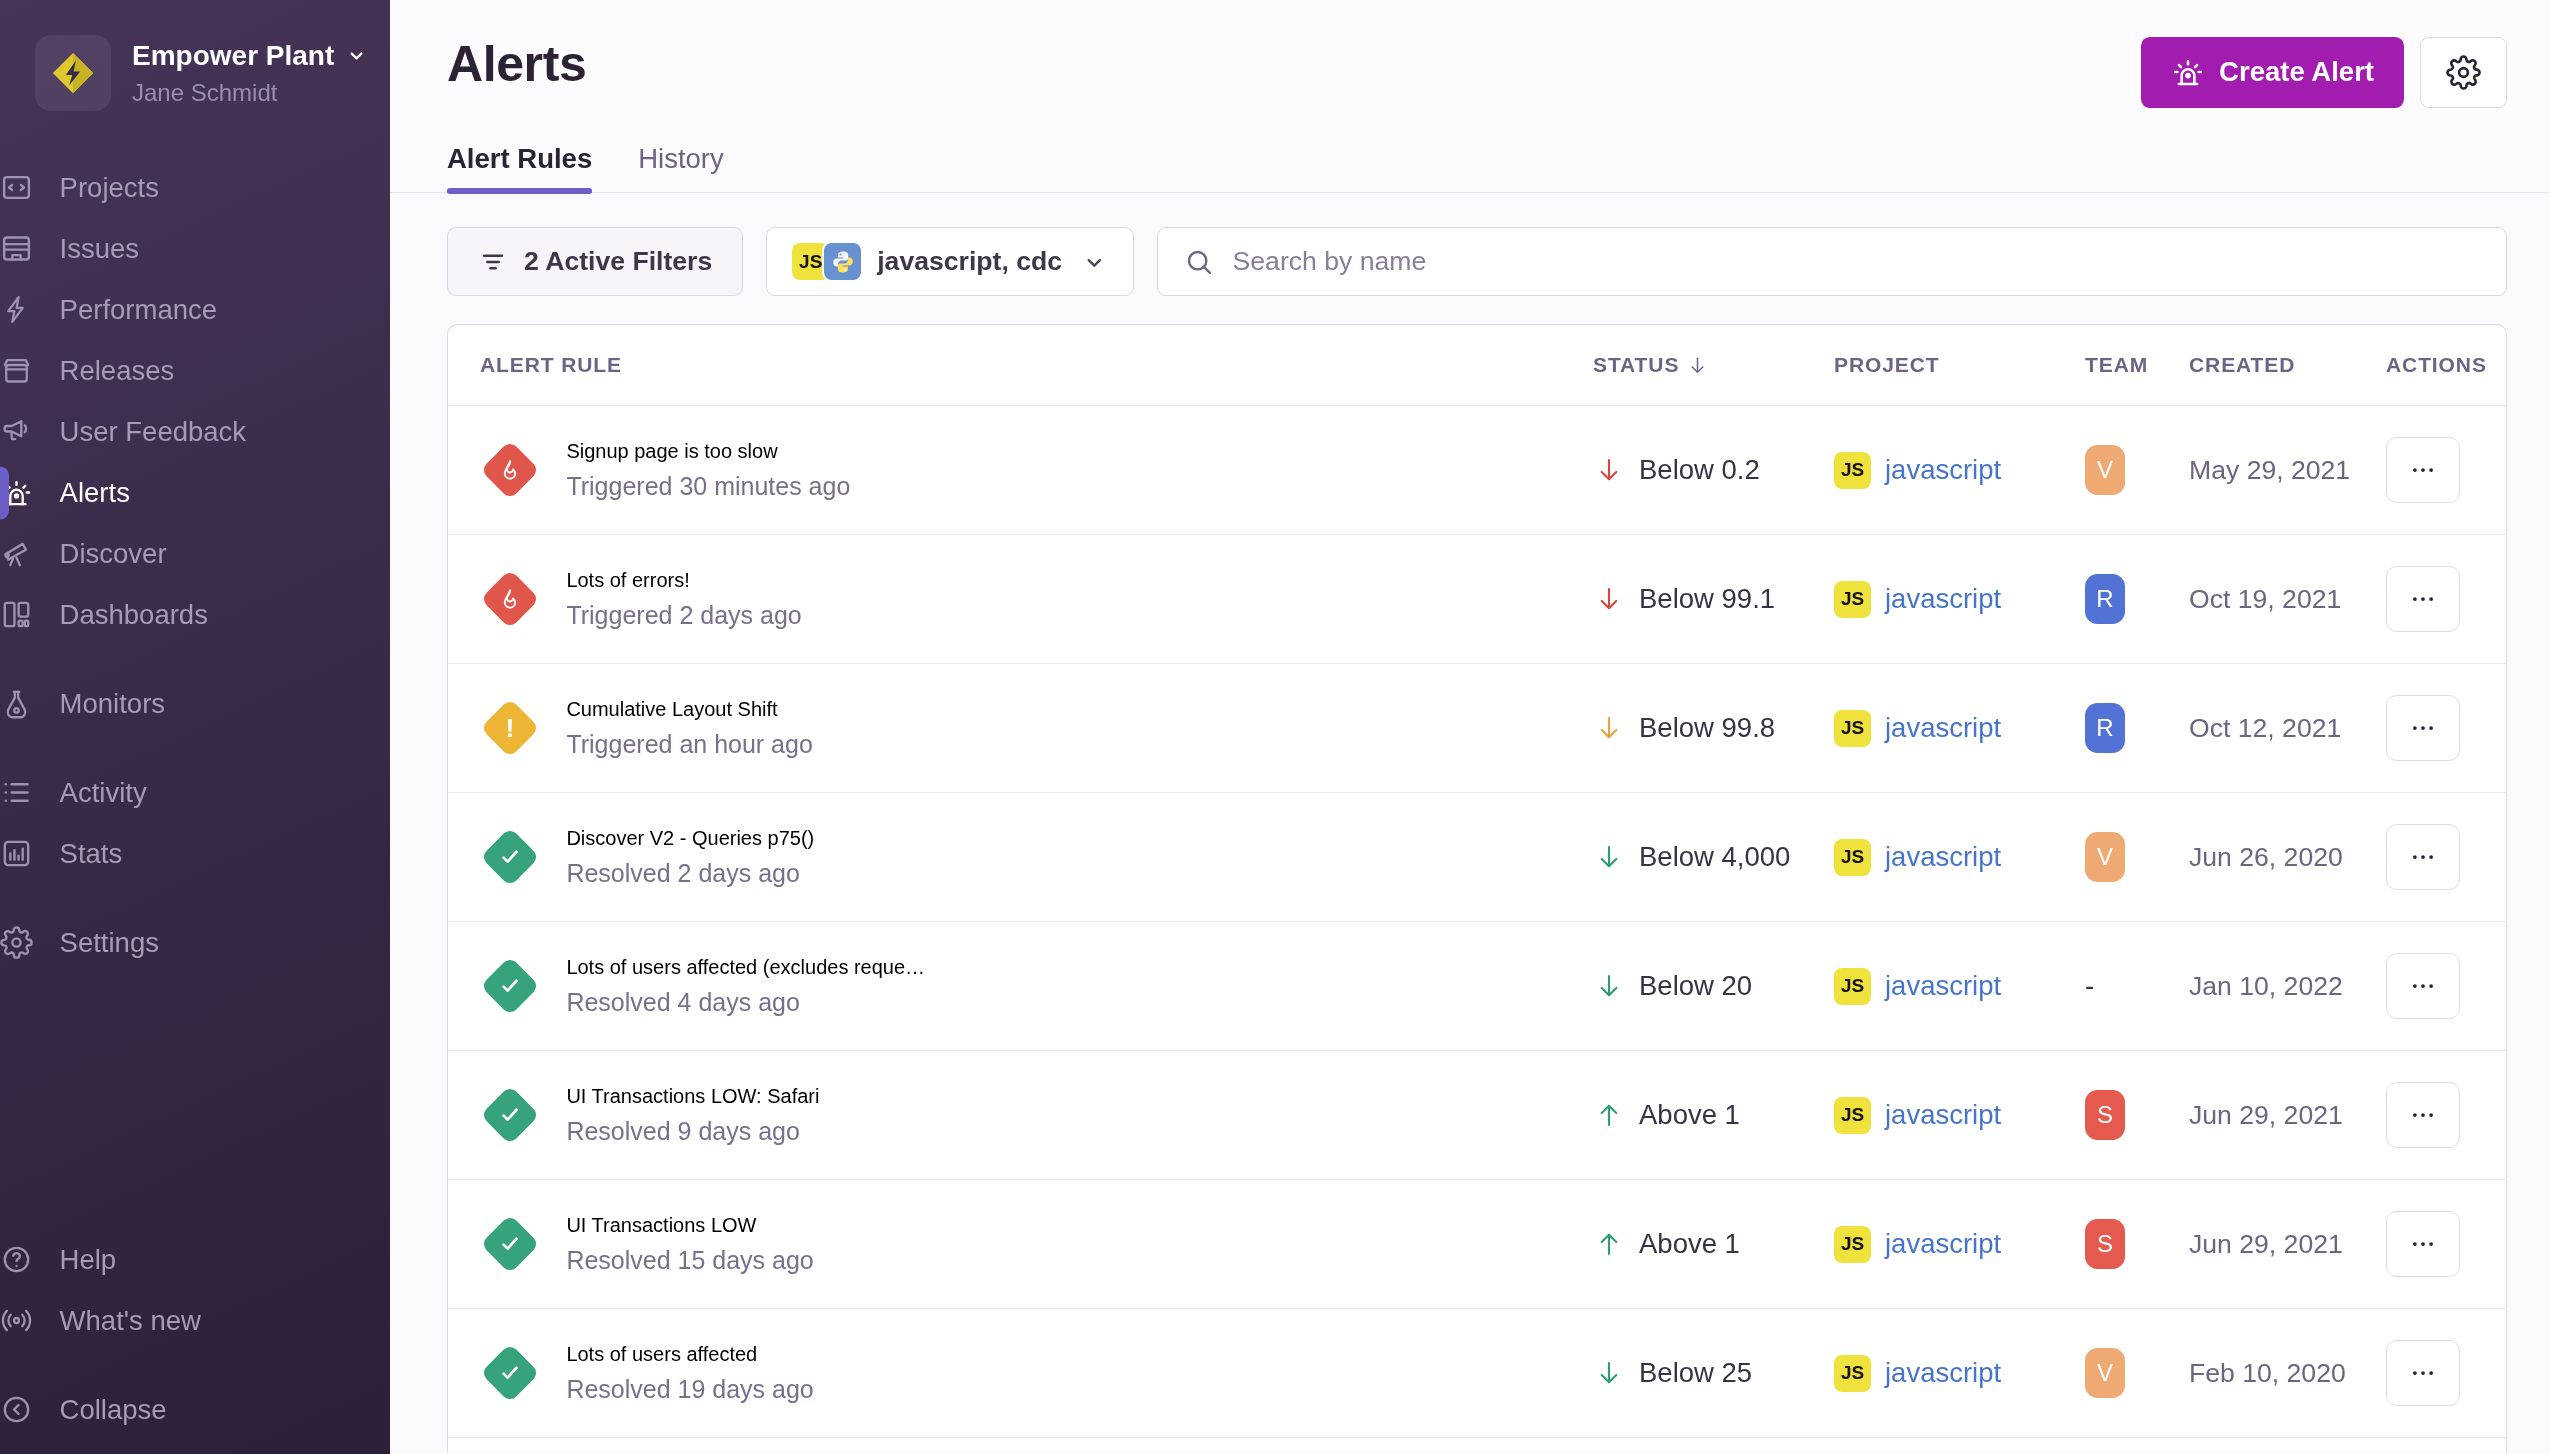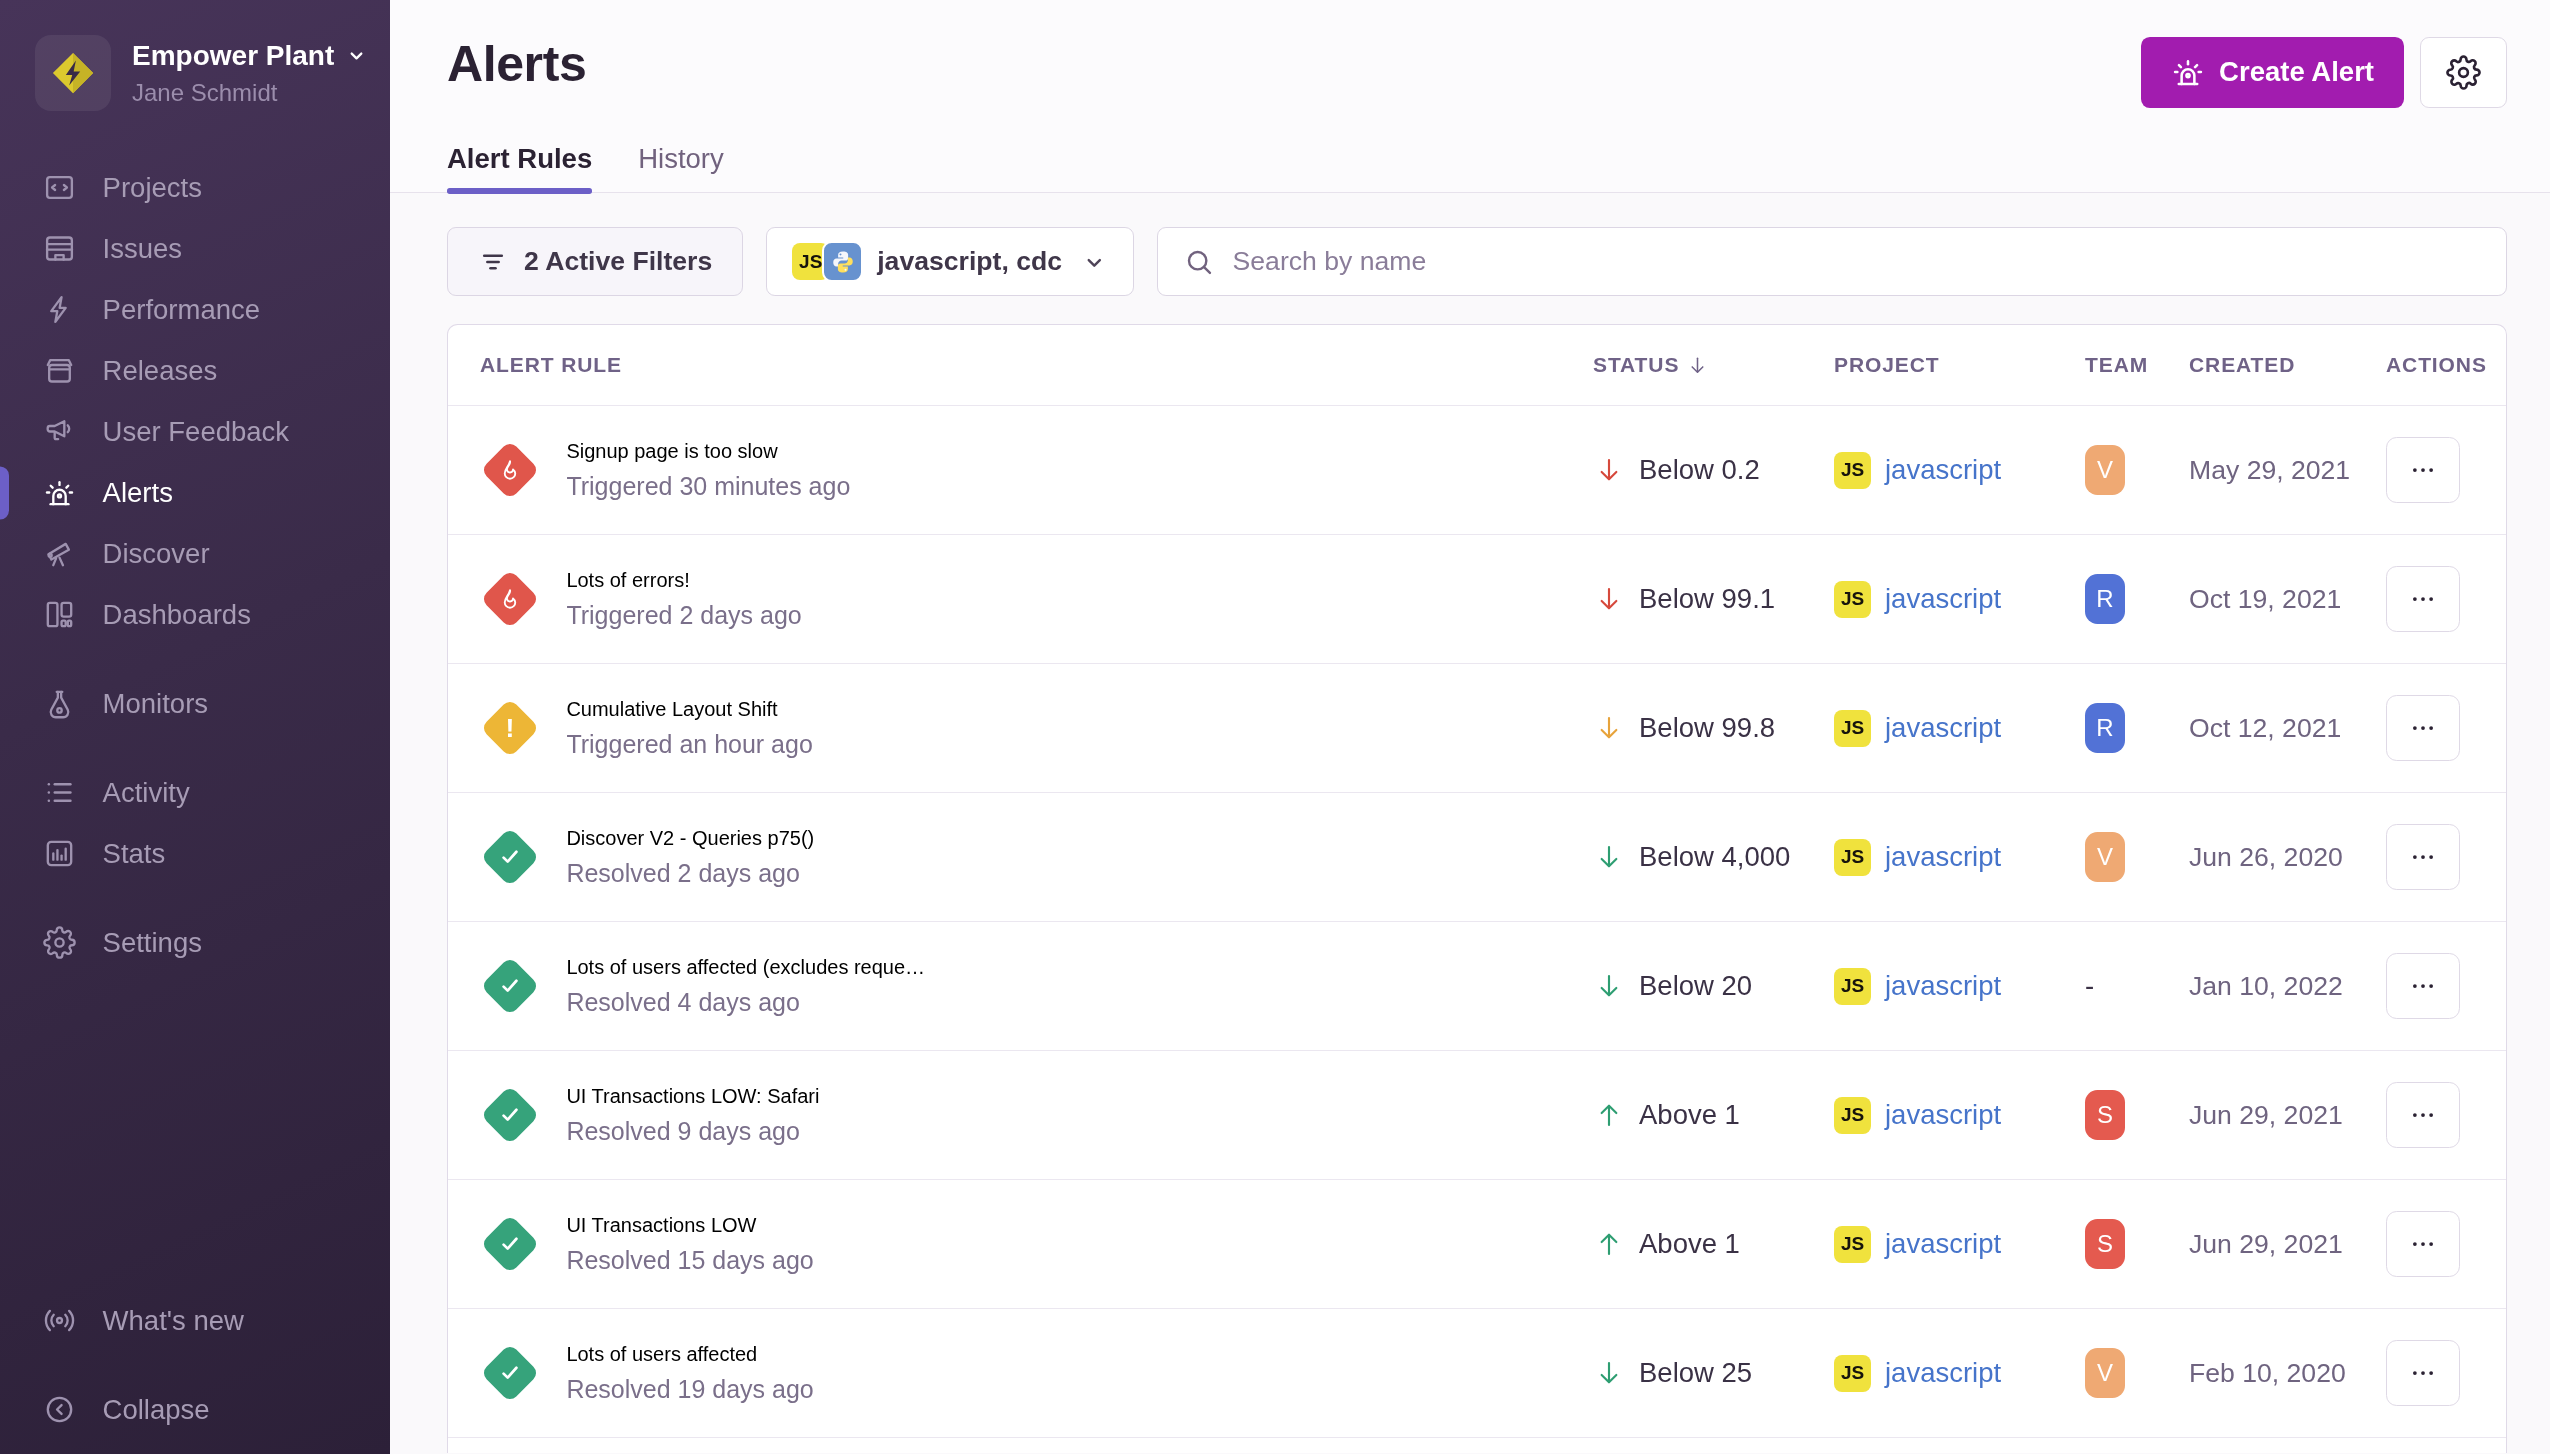--- a/index.html
+++ b/index.html
@@ -32,21 +32,21 @@
   .org-name { font-size: 28px; font-weight: bold; color: #FFFFFF; white-space: nowrap; }
   .org-chevron { width: 23px; height: 23px; color: #FFFFFF; flex: none; }
   .org-user { font-size: 24px; color: #9B8DAC; margin-top: 7px; }
 
   nav.side-nav { margin-top: 21px; }
   .nav-group { margin-top: 28px; }
   .nav-group:first-child { margin-top: 0; }
   .nav-item {
     position: relative;
     display: flex; align-items: center; gap: 26.6px;
-    height: 61px; padding-left: 43px;
+    height: 61px; 
     font-size: 27.5px; color: #A79CB5; cursor: pointer; white-space: nowrap;
   }
   .nav-item .icon { width: 33px; height: 33px; flex: none; color: #9E92AF; }
   .nav-item.active { color: #FFFFFF; }
   .nav-item.active .icon { color: #FFFFFF; }
   .nav-item.active::before {
     content: ""; position: absolute; left: 0; top: 50%;
     transform: translateY(-50%);
     width: 8.9px; height: 53px; background: #6C5FC7;
     border-radius: 0 8.9px 8.9px 0;
@@ -335,20 +335,28 @@
           <svg class="icon" viewBox="0 0 24 24" fill="none" stroke="currentColor" stroke-width="1.7" stroke-linecap="round" stroke-linejoin="round">
             <circle cx="12" cy="12" r="3"></circle>
             <path d="M19.4 15a1.65 1.65 0 0 0 .33 1.82l.06.06a2 2 0 0 1 0 2.83 2 2 0 0 1-2.83 0l-.06-.06a1.65 1.65 0 0 0-1.82-.33 1.65 1.65 0 0 0-1 1.51V21a2 2 0 0 1-2 2 2 2 0 0 1-2-2v-.09A1.65 1.65 0 0 0 9 19.4a1.65 1.65 0 0 0-1.82.33l-.06.06a2 2 0 0 1-2.83 0 2 2 0 0 1 0-2.83l.06-.06a1.65 1.65 0 0 0 .33-1.82 1.65 1.65 0 0 0-1.51-1H3a2 2 0 0 1-2-2 2 2 0 0 1 2-2h.09A1.65 1.65 0 0 0 4.6 9a1.65 1.65 0 0 0-.33-1.82l-.06-.06a2 2 0 0 1 0-2.83 2 2 0 0 1 2.83 0l.06.06a1.65 1.65 0 0 0 1.82.33H9a1.65 1.65 0 0 0 1-1.51V3a2 2 0 0 1 2-2 2 2 0 0 1 2 2v.09a1.65 1.65 0 0 0 1 1.51 1.65 1.65 0 0 0 1.82-.33l.06-.06a2 2 0 0 1 2.83 0 2 2 0 0 1 0 2.83l-.06.06a1.65 1.65 0 0 0-.33 1.82V9a1.65 1.65 0 0 0 1.51 1H21a2 2 0 0 1 2 2 2 2 0 0 1-2 2h-.09a1.65 1.65 0 0 0-1.51 1z"></path>
           </svg>
           <span>Settings</span>
         </div>
       </div>
     </nav>
   <div class="side-footer" id="side-footer">
       <div class="nav-group">
+        <div class="nav-item">
+          <svg class="icon" viewBox="0 0 24 24" fill="none" stroke="currentColor" stroke-width="1.7" stroke-linecap="round" stroke-linejoin="round">
+            <circle cx="12" cy="12" r="8.5"></circle>
+            <path d="M9.6 9.2a2.5 2.5 0 0 1 4.9.5c0 1.7-2.5 2-2.5 3.4"></path>
+            <path d="M12 16.8h.01"></path>
+          </svg>
+          <span>Help</span>
+        </div>
         <div class="nav-item">
           <svg class="icon" viewBox="0 0 24 24" fill="none" stroke="currentColor" stroke-width="1.7" stroke-linecap="round" stroke-linejoin="round">
             <circle cx="12" cy="12" r="1.8"></circle>
             <path d="M16.2 7.8a6 6 0 0 1 0 8.4"></path>
             <path d="M7.8 16.2a6 6 0 0 1 0-8.4"></path>
             <path d="M19 5a10 10 0 0 1 0 14"></path>
             <path d="M5 19A10 10 0 0 1 5 5"></path>
           </svg>
           <span>What's new</span>
         </div>

